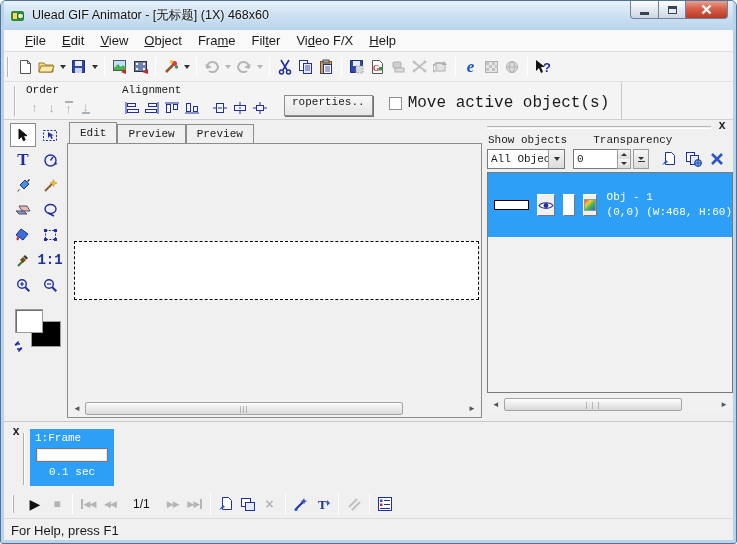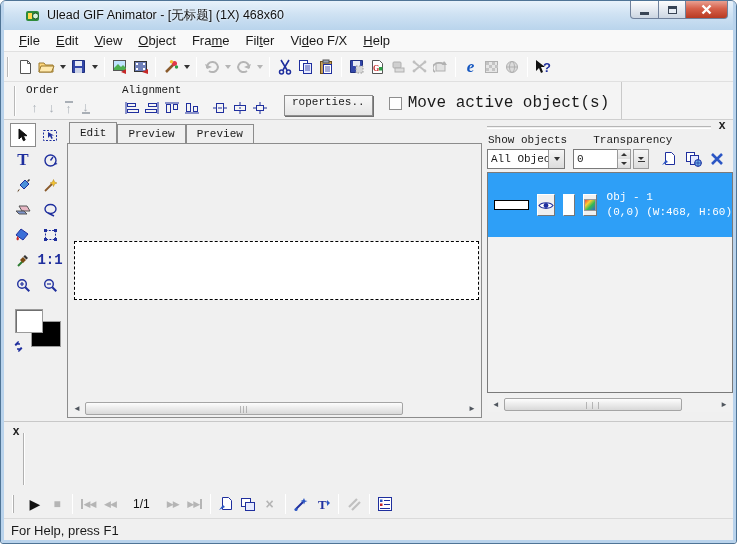--- a/index.html
+++ b/index.html
@@ -6,35 +6,35 @@
   *{box-sizing:border-box;}
   .window{
     position:relative;width:737px;height:544px;
     border:1px solid #4f7496;border-radius:6px 6px 3px 3px;overflow:hidden;
     background:#f0f0f0;font-family:"Liberation Sans",sans-serif;color:#1a1a1a;
   }
   .glass-frame{position:absolute;inset:0;border:3px solid #b9d3ec;border-top:none;border-radius:0 0 2px 2px;pointer-events:none;z-index:50;}
   
   .titlebar{position:absolute;left:0;top:0;right:0;height:29px;
     background:linear-gradient(#e8f2fb,#cfe2f3 45%,#b9d4ec);
-    display:flex;align-items:center;padding-left:24px;border-radius:6px 6px 0 0;}
+    display:flex;align-items:center;padding-left:9px;border-radius:6px 6px 0 0;}
   .app-icon{width:16px;height:16px;margin-right:6px;}
   .title-text{font-size:12.5px;color:#111;text-shadow:0 0 3px #fff;}
   .caption-buttons{position:absolute;top:0;right:8px;display:flex;}
   .cap-btn{height:18px;border:1px solid #70819b;border-top:none;display:flex;align-items:center;justify-content:center;
     background:linear-gradient(#fdfdfd,#e7ecf2 45%,#ccd6e2);}
   .cap-btn.min{width:29px;border-radius:0 0 0 4px;}
   .cap-btn.res{width:27px;border-left:none;}
   .cap-btn.close{width:42px;border-left:none;border-radius:0 0 4px 0;
     background:linear-gradient(#e9a091,#d6604a 45%,#b83a22);}
   .min-glyph{width:9px;height:3px;background:#384454;margin-top:7px;}
   .res-glyph{width:9px;height:8px;border:1px solid #384454;border-top:3px solid #384454;background:#e8eef5;}
   
   .menubar{position:absolute;left:3px;right:3px;top:29px;height:22px;background:#f9f9f9;
-    border-bottom:1px solid #e0e0e0;display:flex;align-items:center;padding-left:7px;font-size:13px;}
+    border-bottom:1px solid #e0e0e0;display:flex;align-items:center;padding-left:13px;font-size:13px;}
   .menu-item{padding:0 8px;height:22px;line-height:21px;cursor:default;}
   .acc{text-decoration:underline;}
   
   .toolbar1{position:absolute;left:3px;right:3px;top:51px;height:30px;background:#f4f4f4;
     border-bottom:1px solid #e0e0e0;display:flex;align-items:center;}
   .grip-v{width:2px;height:20px;border-left:1px solid #b8b8b8;border-right:1px solid #fff;margin:0 6px 0 3px;}
   .tbtn{width:21px;height:22px;display:flex;align-items:center;justify-content:center;}
   .dd{width:11px;height:22px;display:flex;align-items:center;justify-content:center;}
   .tri-down{width:0;height:0;border-left:3.5px solid transparent;border-right:3.5px solid transparent;border-top:4px solid #333;}
   .tri-down.dis{border-top-color:#b5b5b5;}
@@ -622,20 +622,25 @@
         <div class="scr-thumb" style="width:178px">|||</div>
         <div class="scr-track"></div>
         <div class="scr-arrow">►</div>
       </div>
     </div>
   </div>
 
   <div class="frame-strip">
     <div class="fs-close">x</div>
     <div class="fs-grip2"></div>
+    <div class="frame-cell mono">
+      <div class="frame-label">1:Frame</div>
+      <div class="frame-thumb"></div>
+      <div class="frame-dur">0.1 sec</div>
+    </div>
   </div>
 
   <div class="playbar">
     <div class="pb-grip"></div>
     <div class="pb-btn pb-play">
         <span>▶</span>
       </div>
     <div class="pb-btn pb-dis">
         <span>■</span>
       </div>

